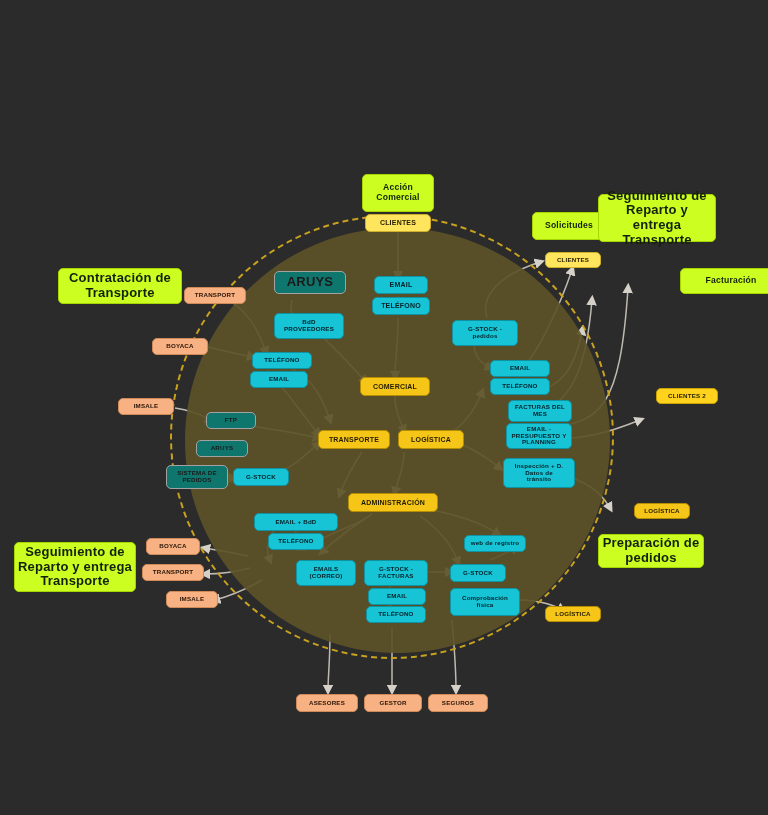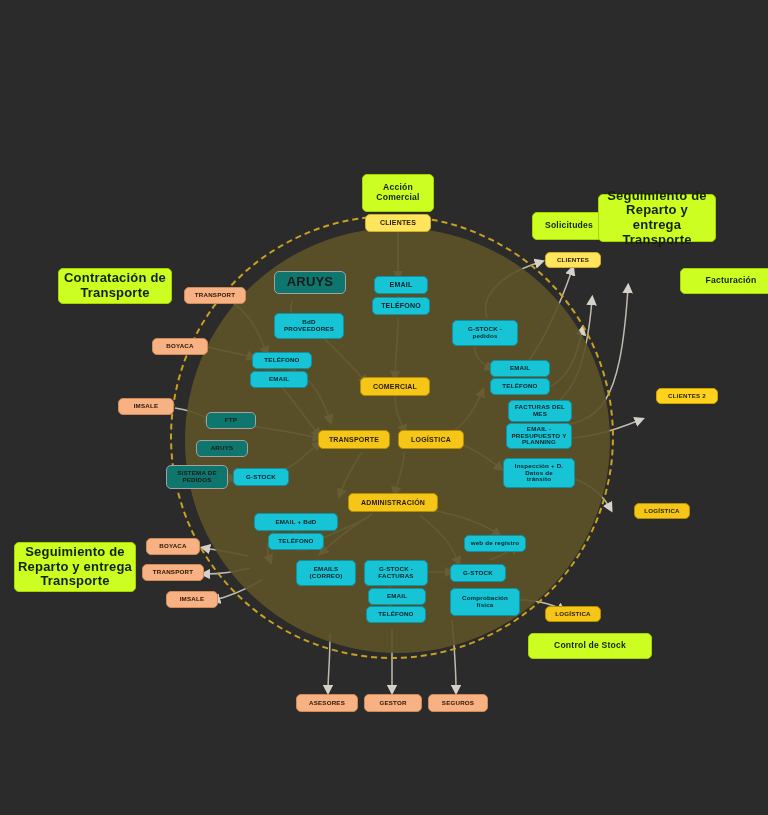--- a/index.html
+++ b/index.html
@@ -82,24 +82,24 @@
       <path d="M392,628 C392,660 392,678 392,690"></path>
       <path d="M452,620 C455,655 456,676 456,690"></path>
       <path d="M490,560 C500,556 508,552 516,548"></path>
       <path d="M520,600 C540,600 556,606 562,610"></path>
     </g>
   </svg>
 
   <div class="node n-green t12" style="left:362px;top:174px;width:72px;height:38px;">Acción<br>Comercial</div>
   <div class="node n-green t12" style="left:532px;top:212px;width:74px;height:28px;">Solicitudes</div>
   <div class="node n-green t11" style="left:598px;top:194px;width:118px;height:48px;">Seguimiento de<br>Reparto y entrega<br>Transporte</div>
-  <div class="node n-green t11" style="left:58px;top:268px;width:114px;height:36px;">Contratación de<br>Transporte</div>
+  <div class="node n-green t11" style="left:58px;top:268px;width:124px;height:36px;">Contratación de<br>Transporte</div>
   <div class="node n-green t12" style="left:640px;top:268px;width:102px;height:26px;margin-left:40px;">Facturación</div>
   <div class="node n-green t11" style="left:14px;top:542px;width:122px;height:50px;">Seguimiento de<br>Reparto y entrega<br>Transporte</div>
-  <div class="node n-green t12" style="left:528px;top:633px;width:124px;height:26px;">Control de Stock</div>
+  <div class="node n-green t11" style="left:598px;top:534px;width:106px;height:34px;">Preparación de<br>pedidos</div>
 
   <div class="node n-softyellow t10" style="left:365px;top:214px;width:66px;height:18px;">CLIENTES</div>
   <div class="node n-softyellow t9" style="left:545px;top:252px;width:56px;height:16px;">CLIENTES</div>
   <div class="node n-yellow t9" style="left:656px;top:388px;width:62px;height:16px;">CLIENTES 2</div>
   <div class="node n-amber t9" style="left:634px;top:503px;width:56px;height:16px;">LOGÍSTICA</div>
   <div class="node n-amber t9" style="left:545px;top:606px;width:56px;height:16px;">LOGÍSTICA</div>
 
   <div class="node n-amber t10" style="left:360px;top:377px;width:70px;height:19px;">COMERCIAL</div>
   <div class="node n-amber t10" style="left:318px;top:430px;width:72px;height:19px;">TRANSPORTE</div>
   <div class="node n-amber t10" style="left:398px;top:430px;width:66px;height:19px;">LOGÍSTICA</div>

